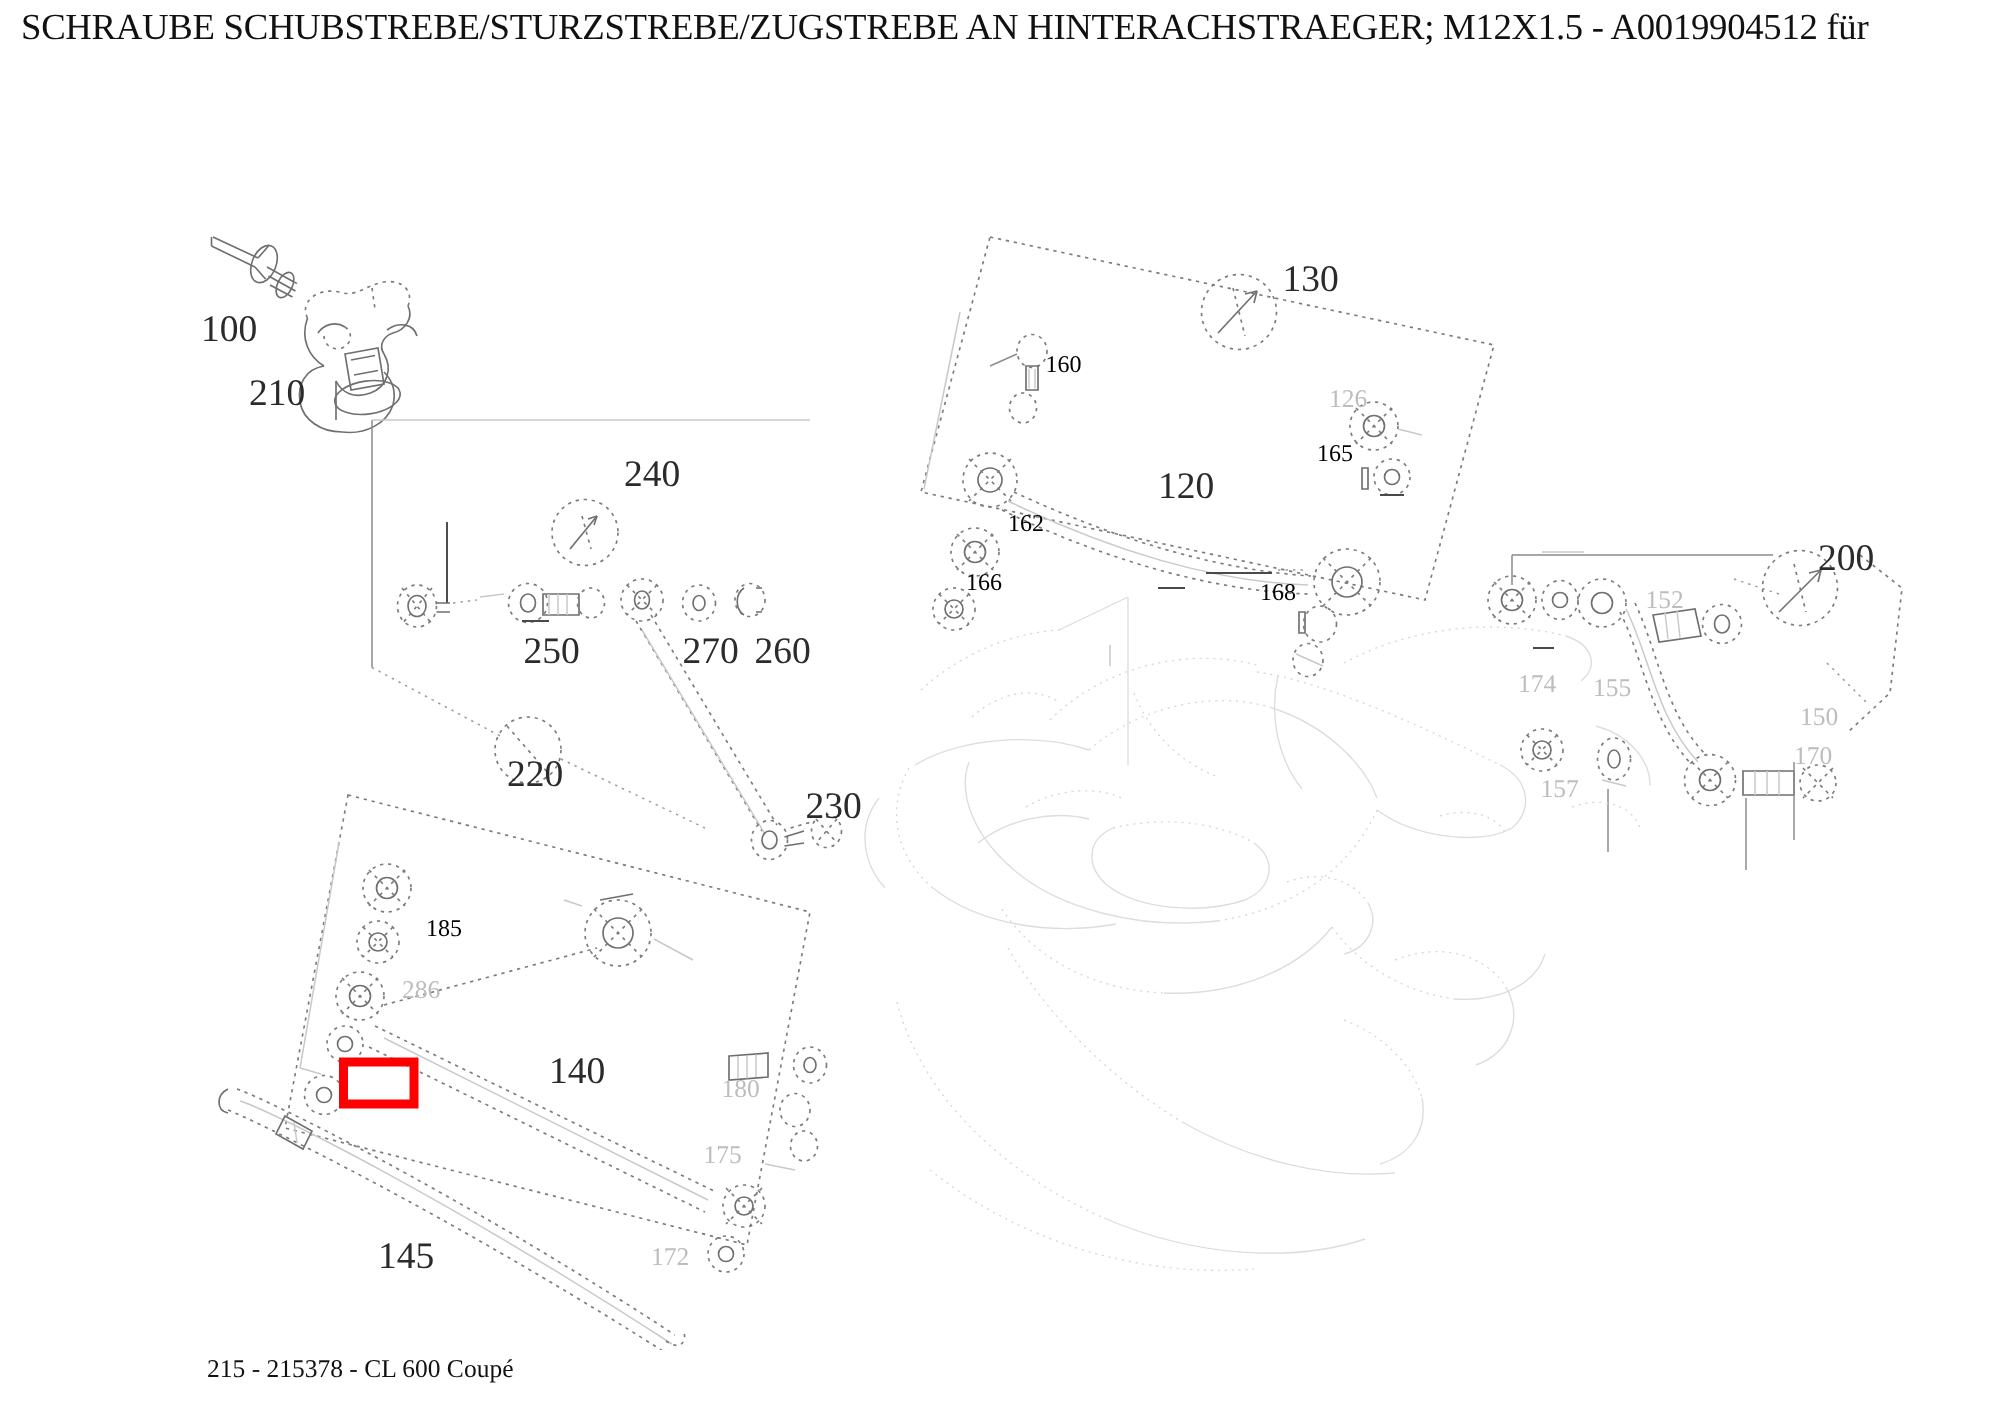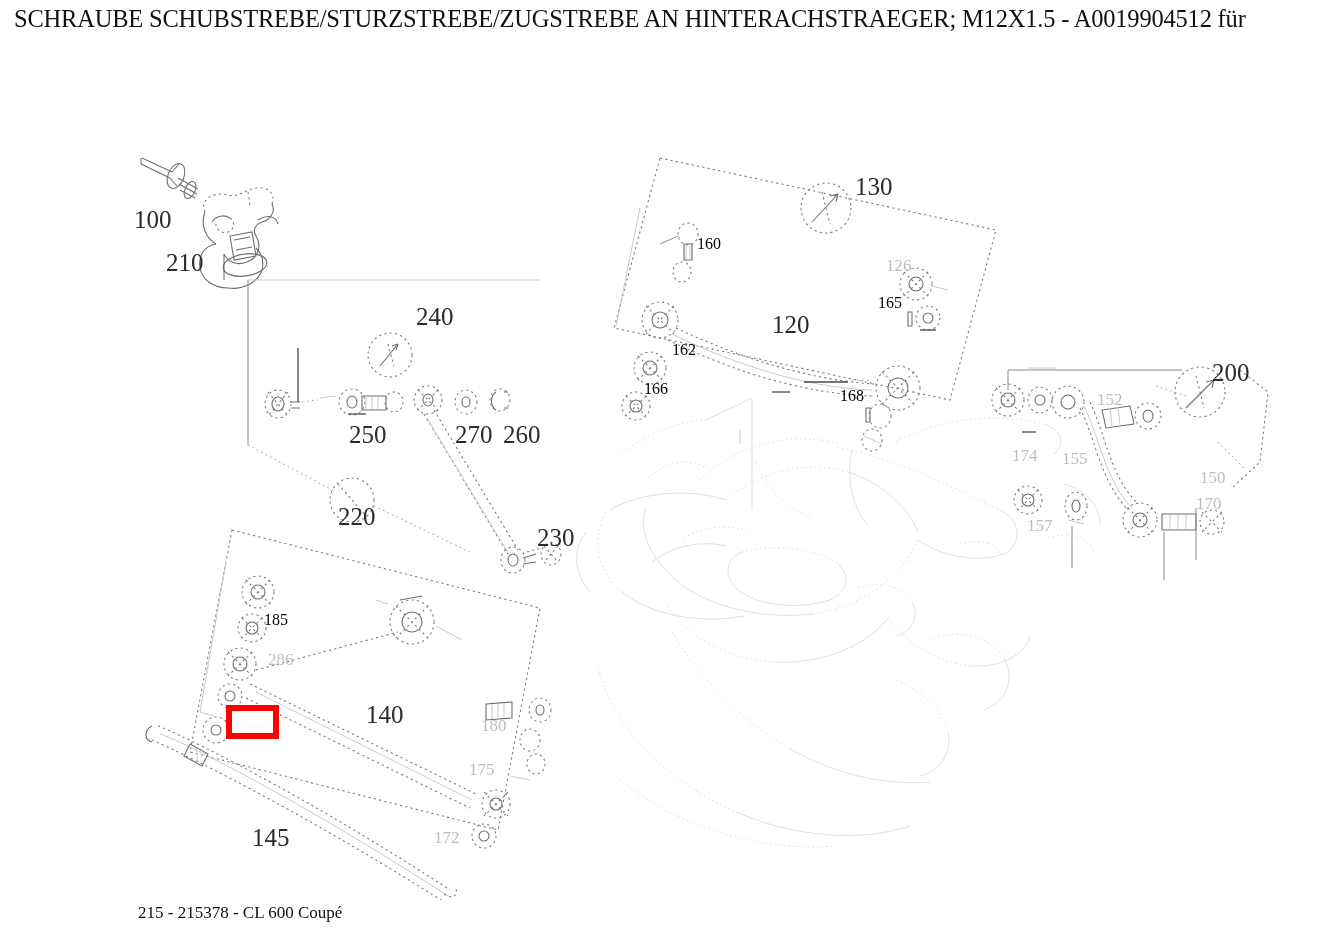--- a/index.html
+++ b/index.html
@@ -436,21 +436,21 @@
   <div class="lbl major" style="left:772px; top:295px;">120</div>
   <div class="lbl major" style="left:1212px; top:343px;">200</div>
 
   <div class="lbl minor" style="left:697px; top:219px;">160</div>
   <div class="lbl minor" style="left:878px; top:278px;">165</div>
   <div class="lbl minor" style="left:672px; top:325px;">162</div>
   <div class="lbl minor" style="left:644px; top:364px;">166</div>
   <div class="lbl minor" style="left:840px; top:371px;">168</div>
   <div class="lbl faint" style="left:886px; top:240px;">126</div>
 
-  <div class="lbl minor" style="left:264px; top:595px;">185</div>
+  <div class="lbl minor" style="left:284px; top:595px;">185</div>
   <div class="lbl faint" style="left:268px; top:634px;">286</div>
   <div class="lbl faint" style="left:481px; top:700px;">180</div>
   <div class="lbl faint" style="left:469px; top:744px;">175</div>
   <div class="lbl faint" style="left:434px; top:812px;">172</div>
 
   <div class="lbl faint" style="left:1012px; top:430px;">174</div>
   <div class="lbl faint" style="left:1062px; top:433px;">155</div>
   <div class="lbl faint" style="left:1097px; top:374px;">152</div>
   <div class="lbl faint" style="left:1027px; top:500px;">157</div>
   <div class="lbl faint" style="left:1200px; top:452px;">150</div>

